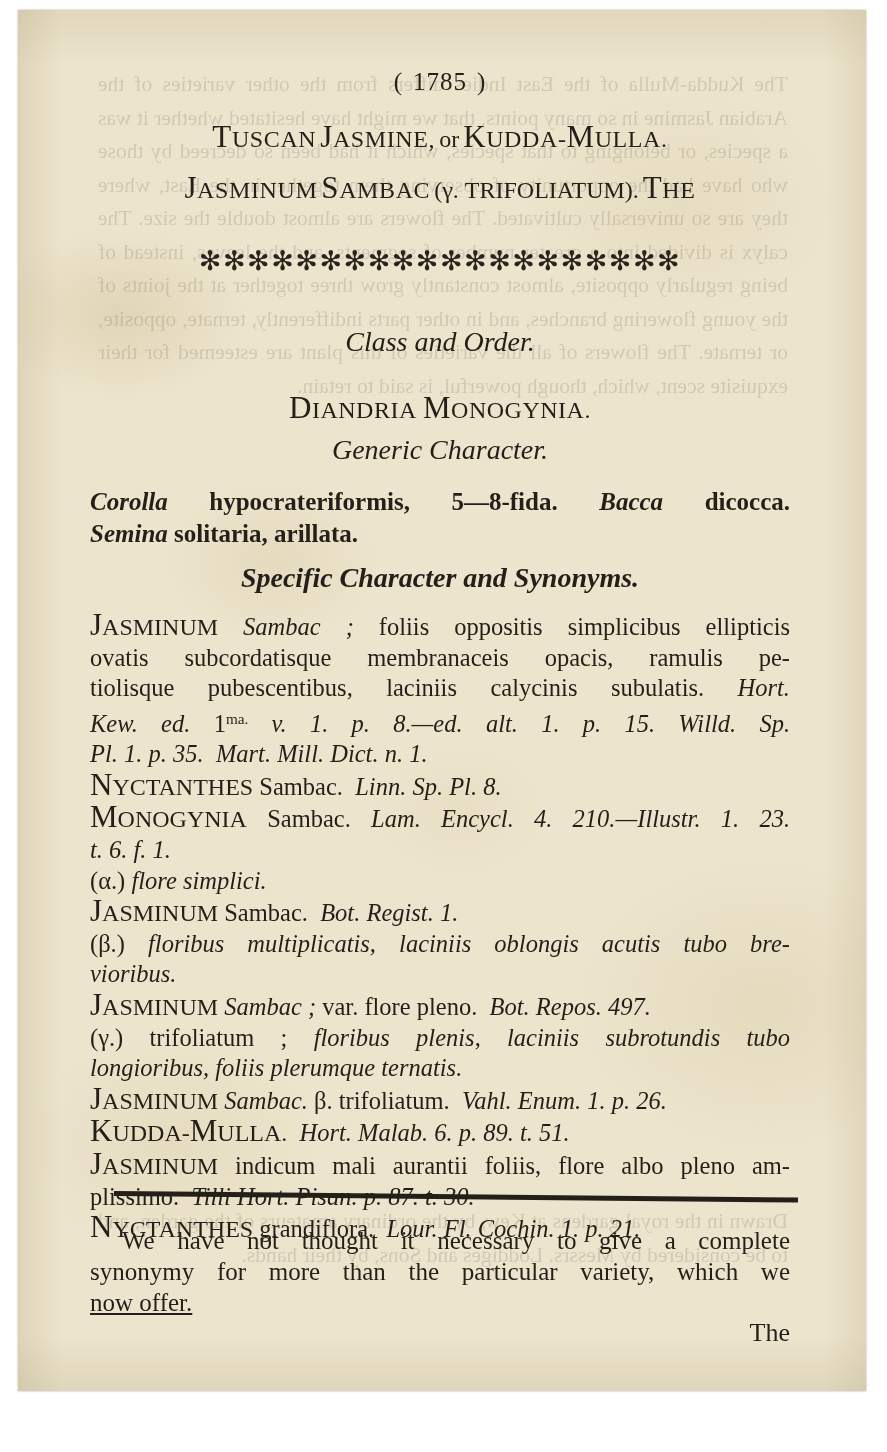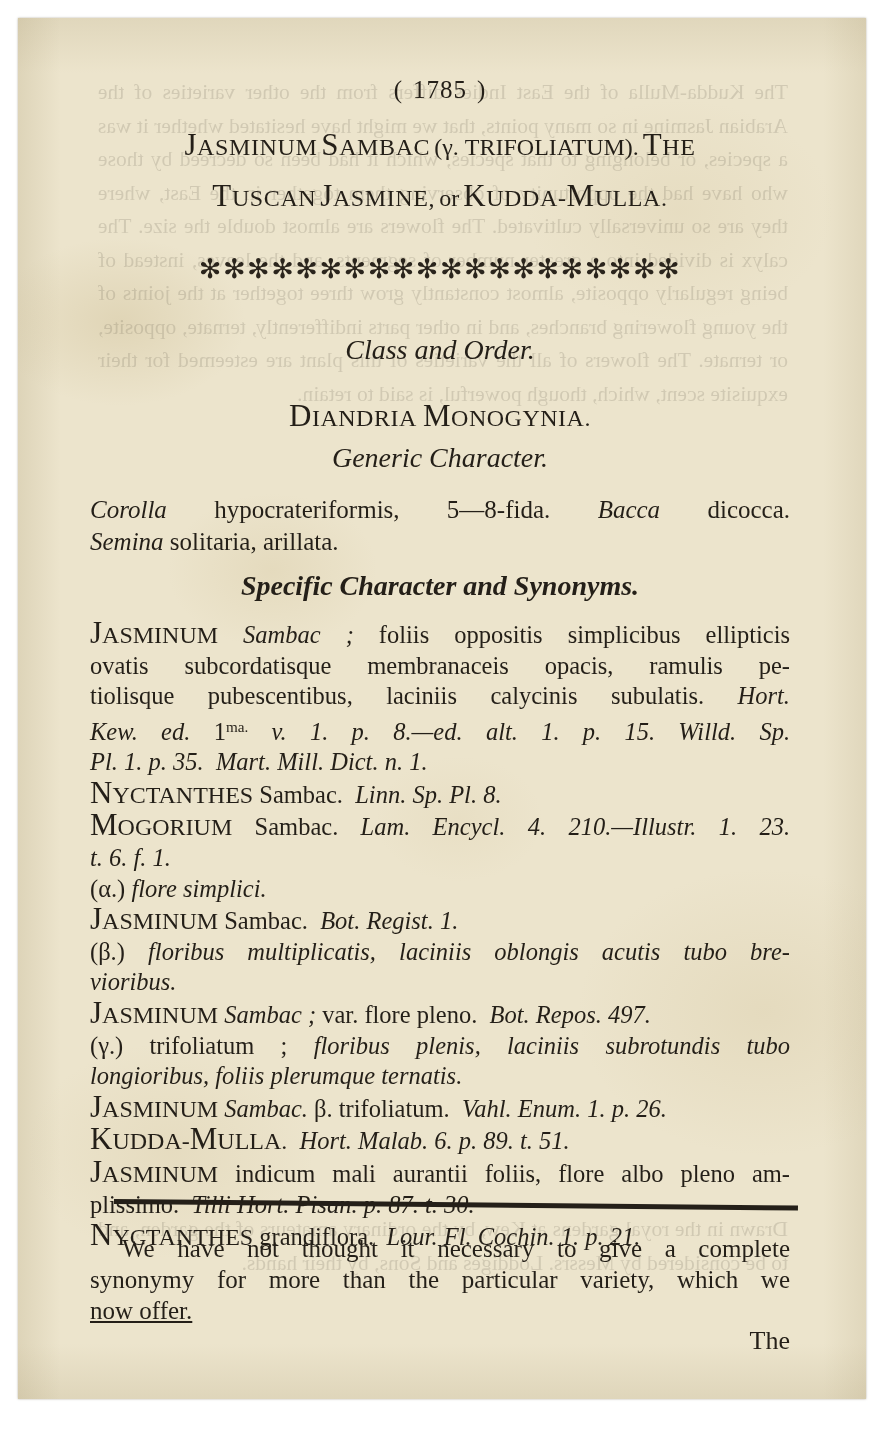--- a/index.html
+++ b/index.html
@@ -12,21 +12,21 @@
     height: 1452px;
     position: relative;
     overflow: hidden;
     font-family: "Liberation Serif", "DejaVu Serif", serif;
   }
 
   
   #page-sheet {
     position: absolute;
     left: 18px;
-    top: 18px;
+    top: 10px;
     width: 848px;
     height: 1381px;
     background: #ece4cc;
     box-shadow: 0 0 2px rgba(120,110,85,.55);
   }
   
   #paper-grain {
     position: absolute;
     inset: 0;
     background:
@@ -142,20 +142,21 @@
   }
   #generic-head { top: 424px; }
   #specific-head { top: 552px; font-weight: bold; }
 
   
   #generic-body {
     top: 476px;
     font-size: 25px;
     line-height: 32px;
     text-align: justify;
+    font-weight: bold;
   }
   #generic-body .l1 { display: block; text-align: justify; text-align-last: justify; }
   #generic-body .l2 { display: block; }
   i { font-style: italic; }
 
   
   #synonymy {
     top: 600px;
     font-size: 24.5px;
     line-height: 30.6px;
@@ -211,30 +212,30 @@
   <div id="edge-shade"></div>
 
   <div id="content">
 
     <div class="col" id="page-number">
       <span class="paren">(</span><span>1785</span><span class="paren">)</span>
     </div>
 
     <div class="col" id="title-block">
       <span class="tl">
+        <span class="sc"><span class="cap">T</span><span class="smc">USCAN</span></span>
+        <span class="sc"><span class="cap">J</span><span class="smc">ASMINE,</span></span>
+        <span class="smc">or</span>
+        <span class="sc"><span class="cap">K</span><span class="smc">UDDA-</span><span class="cap">M</span><span class="smc">ULLA.</span></span>
+      </span>
+      <span class="tl">
         <span class="sc"><span class="cap">J</span><span class="smc">ASMINUM</span></span>
         <span class="sc"><span class="cap">S</span><span class="smc">AMBAC</span></span>
         <span class="smc">(γ. TRIFOLIATUM).</span>
         <span class="sc"><span class="cap">T</span><span class="smc">HE</span></span>
-      </span>
-      <span class="tl">
-        <span class="sc"><span class="cap">T</span><span class="smc">USCAN</span></span>
-        <span class="sc"><span class="cap">J</span><span class="smc">ASMINE,</span></span>
-        <span class="smc">or</span>
-        <span class="sc"><span class="cap">K</span><span class="smc">UDDA-</span><span class="cap">M</span><span class="smc">ULLA.</span></span>
       </span>
     </div>
 
     <div class="col" id="ornament-row">✻✻✻✻✻✻✻✻✻✻✻✻✻✻✻✻✻✻✻✻</div>
 
     <div class="col sec-head" id="class-order-head">Class and Order.</div>
     <div class="col" id="class-order-value">
       <span class="cap">D</span><span class="smc">IANDRIA</span>
       <span class="cap">M</span><span class="smc">ONOGYNIA.</span>
     </div>
@@ -273,21 +274,21 @@
           &nbsp;<i>Mart. Mill. Dict. n. 1.</i></span>
       </p>
 
       <p class="syn-entry">
         <span class="cap">N</span><span class="smc">YCTANTHES</span>
         <span>Sambac.</span>
         &nbsp;<i>Linn. Sp. Pl. 8.</i>
       </p>
 
       <p class="syn-entry">
-        <span class="j-line"><span class="cap">M</span><span class="smc">OGORIUM</span>
+        <span class="j-line"><span class="cap">M</span><span class="smc">ONOGYNIA</span>
           <span>Sambac.</span>
           <i>Lam. Encycl. 4. 210.—Illustr. 1. 23.</i></span>
         <span style="display:block"><i>t. 6. f. 1.</i></span>
       </p>
 
       <p class="syn-entry">
         <span>(α.)</span>
         <i>flore simplici.</i>
       </p>
 

